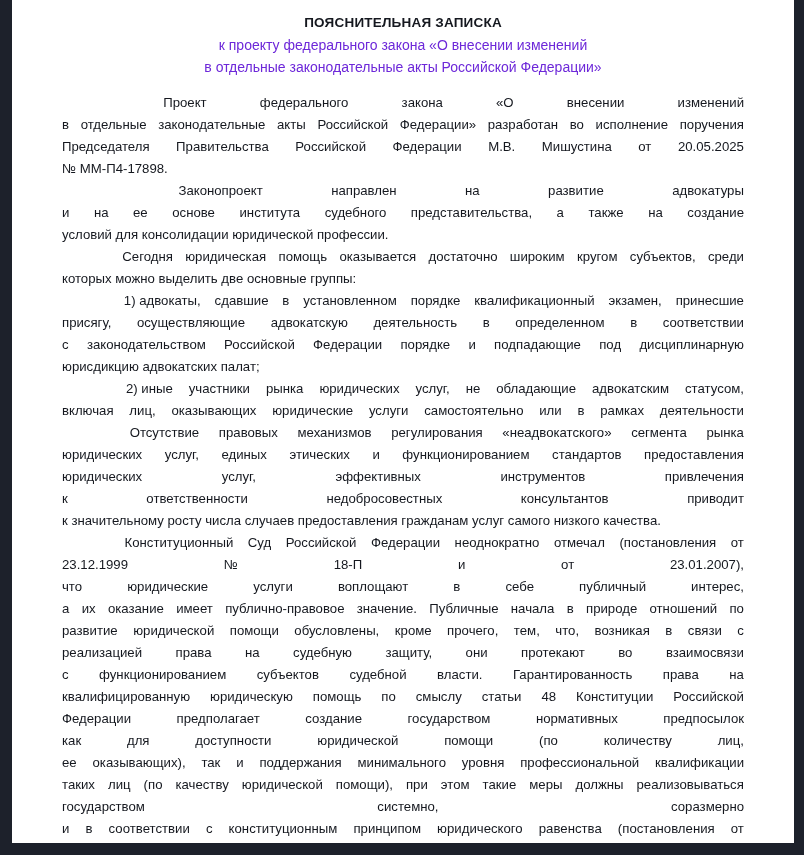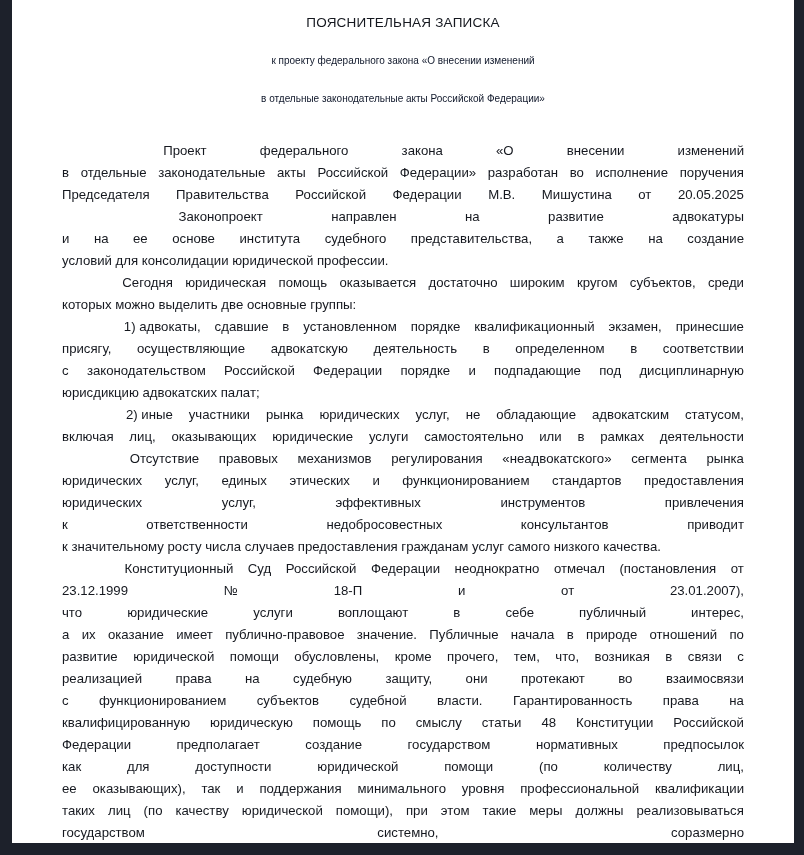--- a/index.html
+++ b/index.html
@@ -31,34 +31,34 @@
     overflow: hidden;
   }
   #page-inner {
     position: absolute;
     left: 50px;
     top: 0;
     width: 682px;
   }
   .doc-title {
     text-align: center;
-    font-weight: normal;
+    font-weight: bold;
     font-size: 13.5px;
     letter-spacing: 0.2px;
     color: #15181f;
     margin: 0;
     padding-top: 12px;
     line-height: 22px;
   }
   .doc-subtitle {
     text-align: center;
-    font-size: 10px;
-    color: #0f172a;
+    font-size: 14px;
+    color: #6d28d9;
     line-height: 22px;
-    margin: 16px;
+    margin: 0;
   }
   .spacer-after-head {
     height: 14px;
   }
   .para {
     margin: 0;
   }
   
   .line {
     display: flex;
@@ -97,20 +97,21 @@
       <div class="doc-subtitle">к проекту федерального закона «О внесении изменений</div>
       <div class="doc-subtitle">в отдельные законодательные акты Российской Федерации»</div>
 
       <div class="spacer-after-head"></div>
 
       <div id="paragraphs">
           <div class="para">
             <div class="line just"><span class="indent"></span><span class="w">Проект</span><span class="w">федерального</span><span class="w">закона</span><span class="w">«О</span><span class="w">внесении</span><span class="w">изменений</span></div>
             <div class="line just"><span class="w">в</span><span class="w">отдельные</span><span class="w">законодательные</span><span class="w">акты</span><span class="w">Российской</span><span class="w">Федерации»</span><span class="w">разработан</span><span class="w">во</span><span class="w">исполнение</span><span class="w">поручения</span></div>
             <div class="line just"><span class="w">Председателя</span><span class="w">Правительства</span><span class="w">Российской</span><span class="w">Федерации</span><span class="w">М.В.</span><span class="w">Мишустина</span><span class="w">от</span><span class="w">20.05.2025</span></div>
+            <div class="line flush"><span class="w">№ ММ-П4-17898.</span></div>
           </div>
           <div class="para">
             <div class="line just"><span class="indent"></span><span class="w">Законопроект</span><span class="w">направлен</span><span class="w">на</span><span class="w">развитие</span><span class="w">адвокатуры</span></div>
             <div class="line just"><span class="w">и</span><span class="w">на</span><span class="w">ее</span><span class="w">основе</span><span class="w">института</span><span class="w">судебного</span><span class="w">представительства,</span><span class="w">а</span><span class="w">также</span><span class="w">на</span><span class="w">создание</span></div>
             <div class="line flush"><span class="w">условий для консолидации юридической профессии.</span></div>
           </div>
           <div class="para">
             <div class="line just"><span class="indent"></span><span class="w">Сегодня</span><span class="w">юридическая</span><span class="w">помощь</span><span class="w">оказывается</span><span class="w">достаточно</span><span class="w">широким</span><span class="w">кругом</span><span class="w">субъектов,</span><span class="w">среди</span></div>
             <div class="line flush"><span class="w">которых можно выделить две основные группы:</span></div>
           </div>

